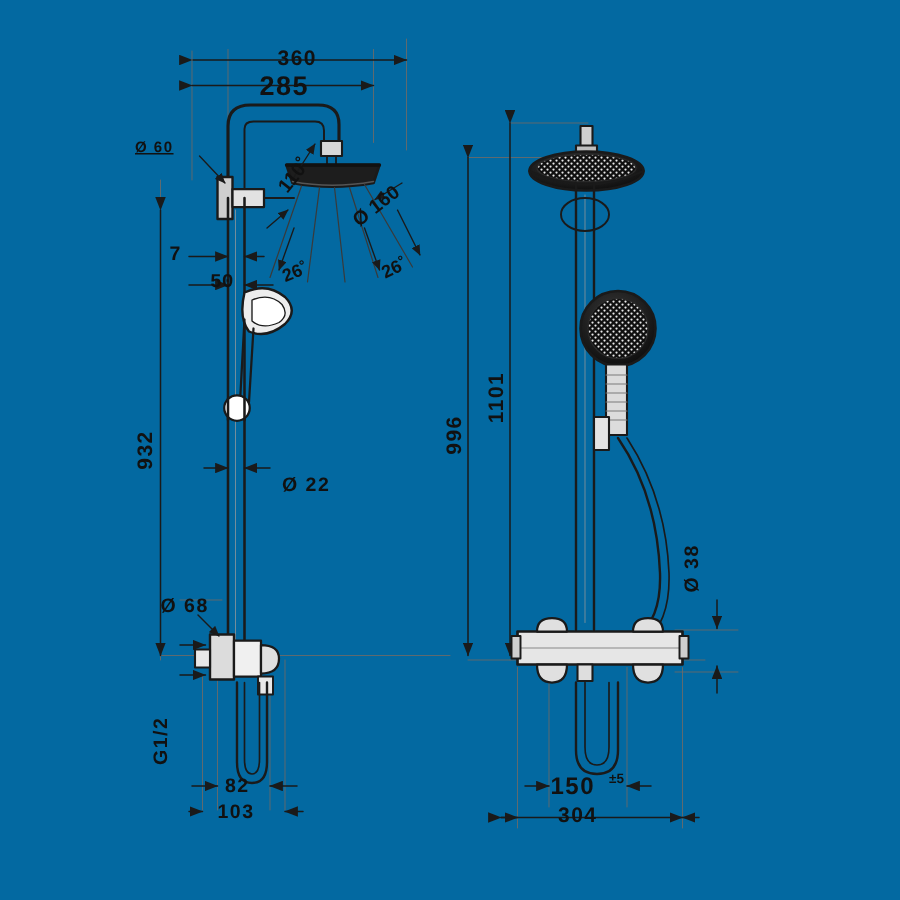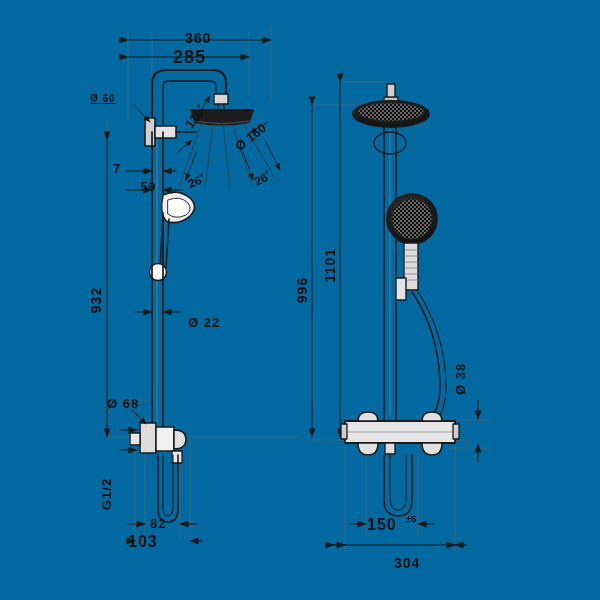--- a/index.html
+++ b/index.html
@@ -212,26 +212,26 @@
   <div class="lbl" style="left:185px;top:30px;font-size:14px;letter-spacing:1px;">360</div>
   <div class="lbl" style="left:173px;top:47px;font-size:18px;letter-spacing:1px;">285</div>
   <div class="lbl" style="left:90px;top:93px;font-size:10px;letter-spacing:1px;text-decoration:underline;">Ø 60</div>
   <div class="lbl" style="left:113px;top:161px;font-size:13px;">7</div>
   <div class="lbl" style="left:140px;top:180px;font-size:13px;font-family:Liberation Mono, monospace;">50</div>
   <div class="lbl v" style="left:104px;top:300px;font-size:14px;letter-spacing:1px;transform:rotate(-90deg) translate(-50%,-100%);">932</div>
   <div class="lbl" style="left:188px;top:303px;font-size:13px;letter-spacing:1px;margin-top:12px;">Ø 22</div>
   <div class="lbl" style="left:107px;top:396px;font-size:13px;letter-spacing:1px;">Ø 68</div>
   <div class="lbl v" style="left:114px;top:510px;font-size:13px;letter-spacing:1px;transform:rotate(-90deg) translate(0,-100%);">G1/2</div>
   <div class="lbl" style="left:150px;top:516px;font-size:13px;letter-spacing:1px;text-align:center;">82</div>
-  <div class="lbl" style="left:128px;top:533px;font-size:16px;letter-spacing:1px;">103</div>
+  <div class="lbl" style="left:145px;top:533px;font-size:13px;letter-spacing:1px;">103</div>
 
   <div class="lbl" style="left:182px;top:122px;font-size:13px;transform:rotate(-52deg);transform-origin:0 0;">110˚</div>
   <div class="lbl" style="left:232px;top:142px;font-size:13px;transform:rotate(-38deg);transform-origin:0 0;">Ø 160</div>
   <div class="lbl" style="left:186px;top:178px;font-size:12px;transform:rotate(-22deg);transform-origin:0 0;">26˚</div>
   <div class="lbl" style="left:252px;top:176px;font-size:12px;transform:rotate(-26deg);transform-origin:0 0;">26˚</div>
 
   <div class="lbl v" style="left:338px;top:265px;font-size:14px;letter-spacing:1px;transform:rotate(-90deg) translate(-50%,-100%);">1101</div>
   <div class="lbl v" style="left:310px;top:290px;font-size:14px;letter-spacing:1px;transform:rotate(-90deg) translate(-50%,-100%);">996</div>
   <div class="lbl v" style="left:468px;top:395px;font-size:13px;letter-spacing:1px;transform:rotate(-90deg) translate(0,-100%);">Ø 38</div>
   <div class="lbl" style="left:367px;top:516px;font-size:16px;letter-spacing:1px;">150</div>
   <div class="lbl" style="left:406px;top:514px;font-size:9px;">±5</div>
-  <div class="lbl" style="left:394px;top:535px;font-size:14px;letter-spacing:1px;margin-top:20px;">304</div>
+  <div class="lbl" style="left:372px;top:535px;font-size:14px;letter-spacing:1px;">304</div>
 </div>
 
 </body></html>

